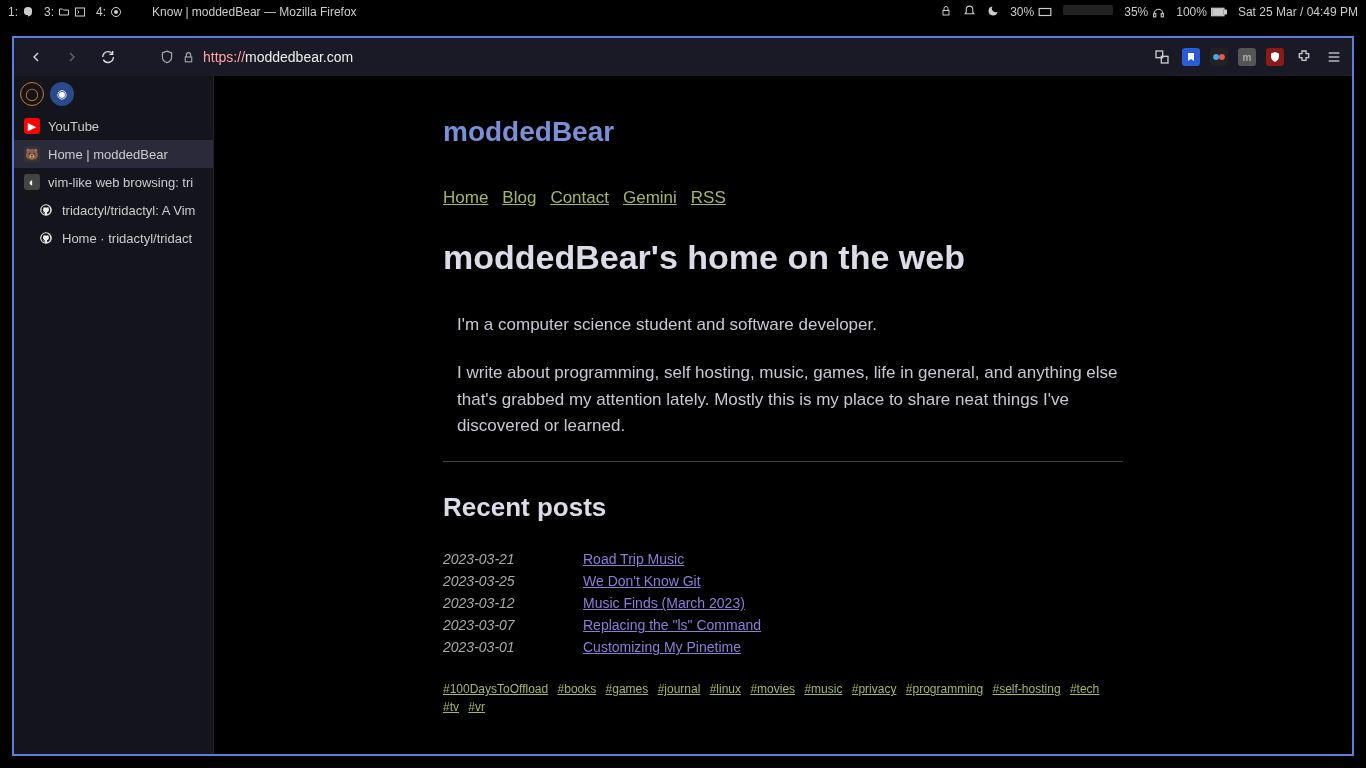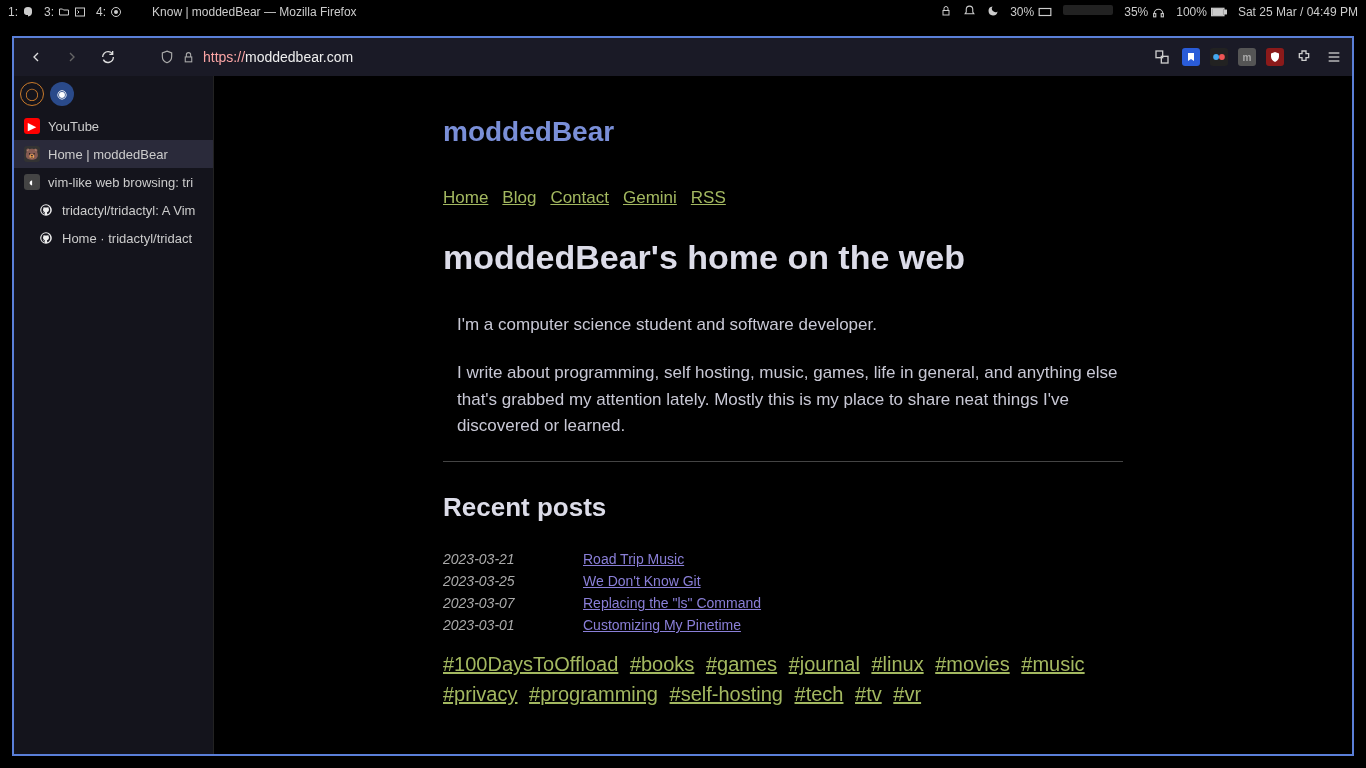--- a/index.html
+++ b/index.html
@@ -151,21 +151,21 @@
   margin-bottom:28px;
 }
 .post-row {
   display:flex;
   gap:40px;
   font-size:14px;
   margin-bottom:6px;
 }
 .post-date { color:#aaa; font-style:italic; width:100px; }
 .post-link { color:#8a7fd8; text-decoration:underline; }
-.tags { margin-top:16px; font-size:20px; line-height:1.5;}
+.tags { margin-top:25px; font-size:12px; line-height:1.5;}
 .tag { color:#a3b860; text-decoration:underline; margin-right:6px;}
 
 svg { display:block; }
 </style>
 </head>
 <body>
 
 <div class="topbar">
   <div class="topbar-left">
     <span class="ws">
@@ -376,20 +376,24 @@
         <div id="posts">
             <div class="post-row">
               <span class="post-date">2023-03-21</span>
               <a class="post-link" href="#">Road Trip Music</a>
             </div>
             <div class="post-row">
               <span class="post-date">2023-03-25</span>
               <a class="post-link" href="#">We Don't Know Git</a>
             </div>
             <div class="post-row">
+              <span class="post-date">2023-03-12</span>
+              <a class="post-link" href="#">Music Finds (March 2023)</a>
+            </div>
+            <div class="post-row">
               <span class="post-date">2023-03-07</span>
               <a class="post-link" href="#">Replacing the "ls" Command</a>
             </div>
             <div class="post-row">
               <span class="post-date">2023-03-01</span>
               <a class="post-link" href="#">Customizing My Pinetime</a>
             </div>
           </div>
         <div class="tags" id="tags"><a class="tag" href="#">#100DaysToOffload</a> <a class="tag" href="#">#books</a> <a class="tag" href="#">#games</a> <a class="tag" href="#">#journal</a> <a class="tag" href="#">#linux</a> <a class="tag" href="#">#movies</a> <a class="tag" href="#">#music</a> <a class="tag" href="#">#privacy</a> <a class="tag" href="#">#programming</a> <a class="tag" href="#">#self-hosting</a> <a class="tag" href="#">#tech</a> <a class="tag" href="#">#tv</a> <a class="tag" href="#">#vr</a> </div>
       </div>

